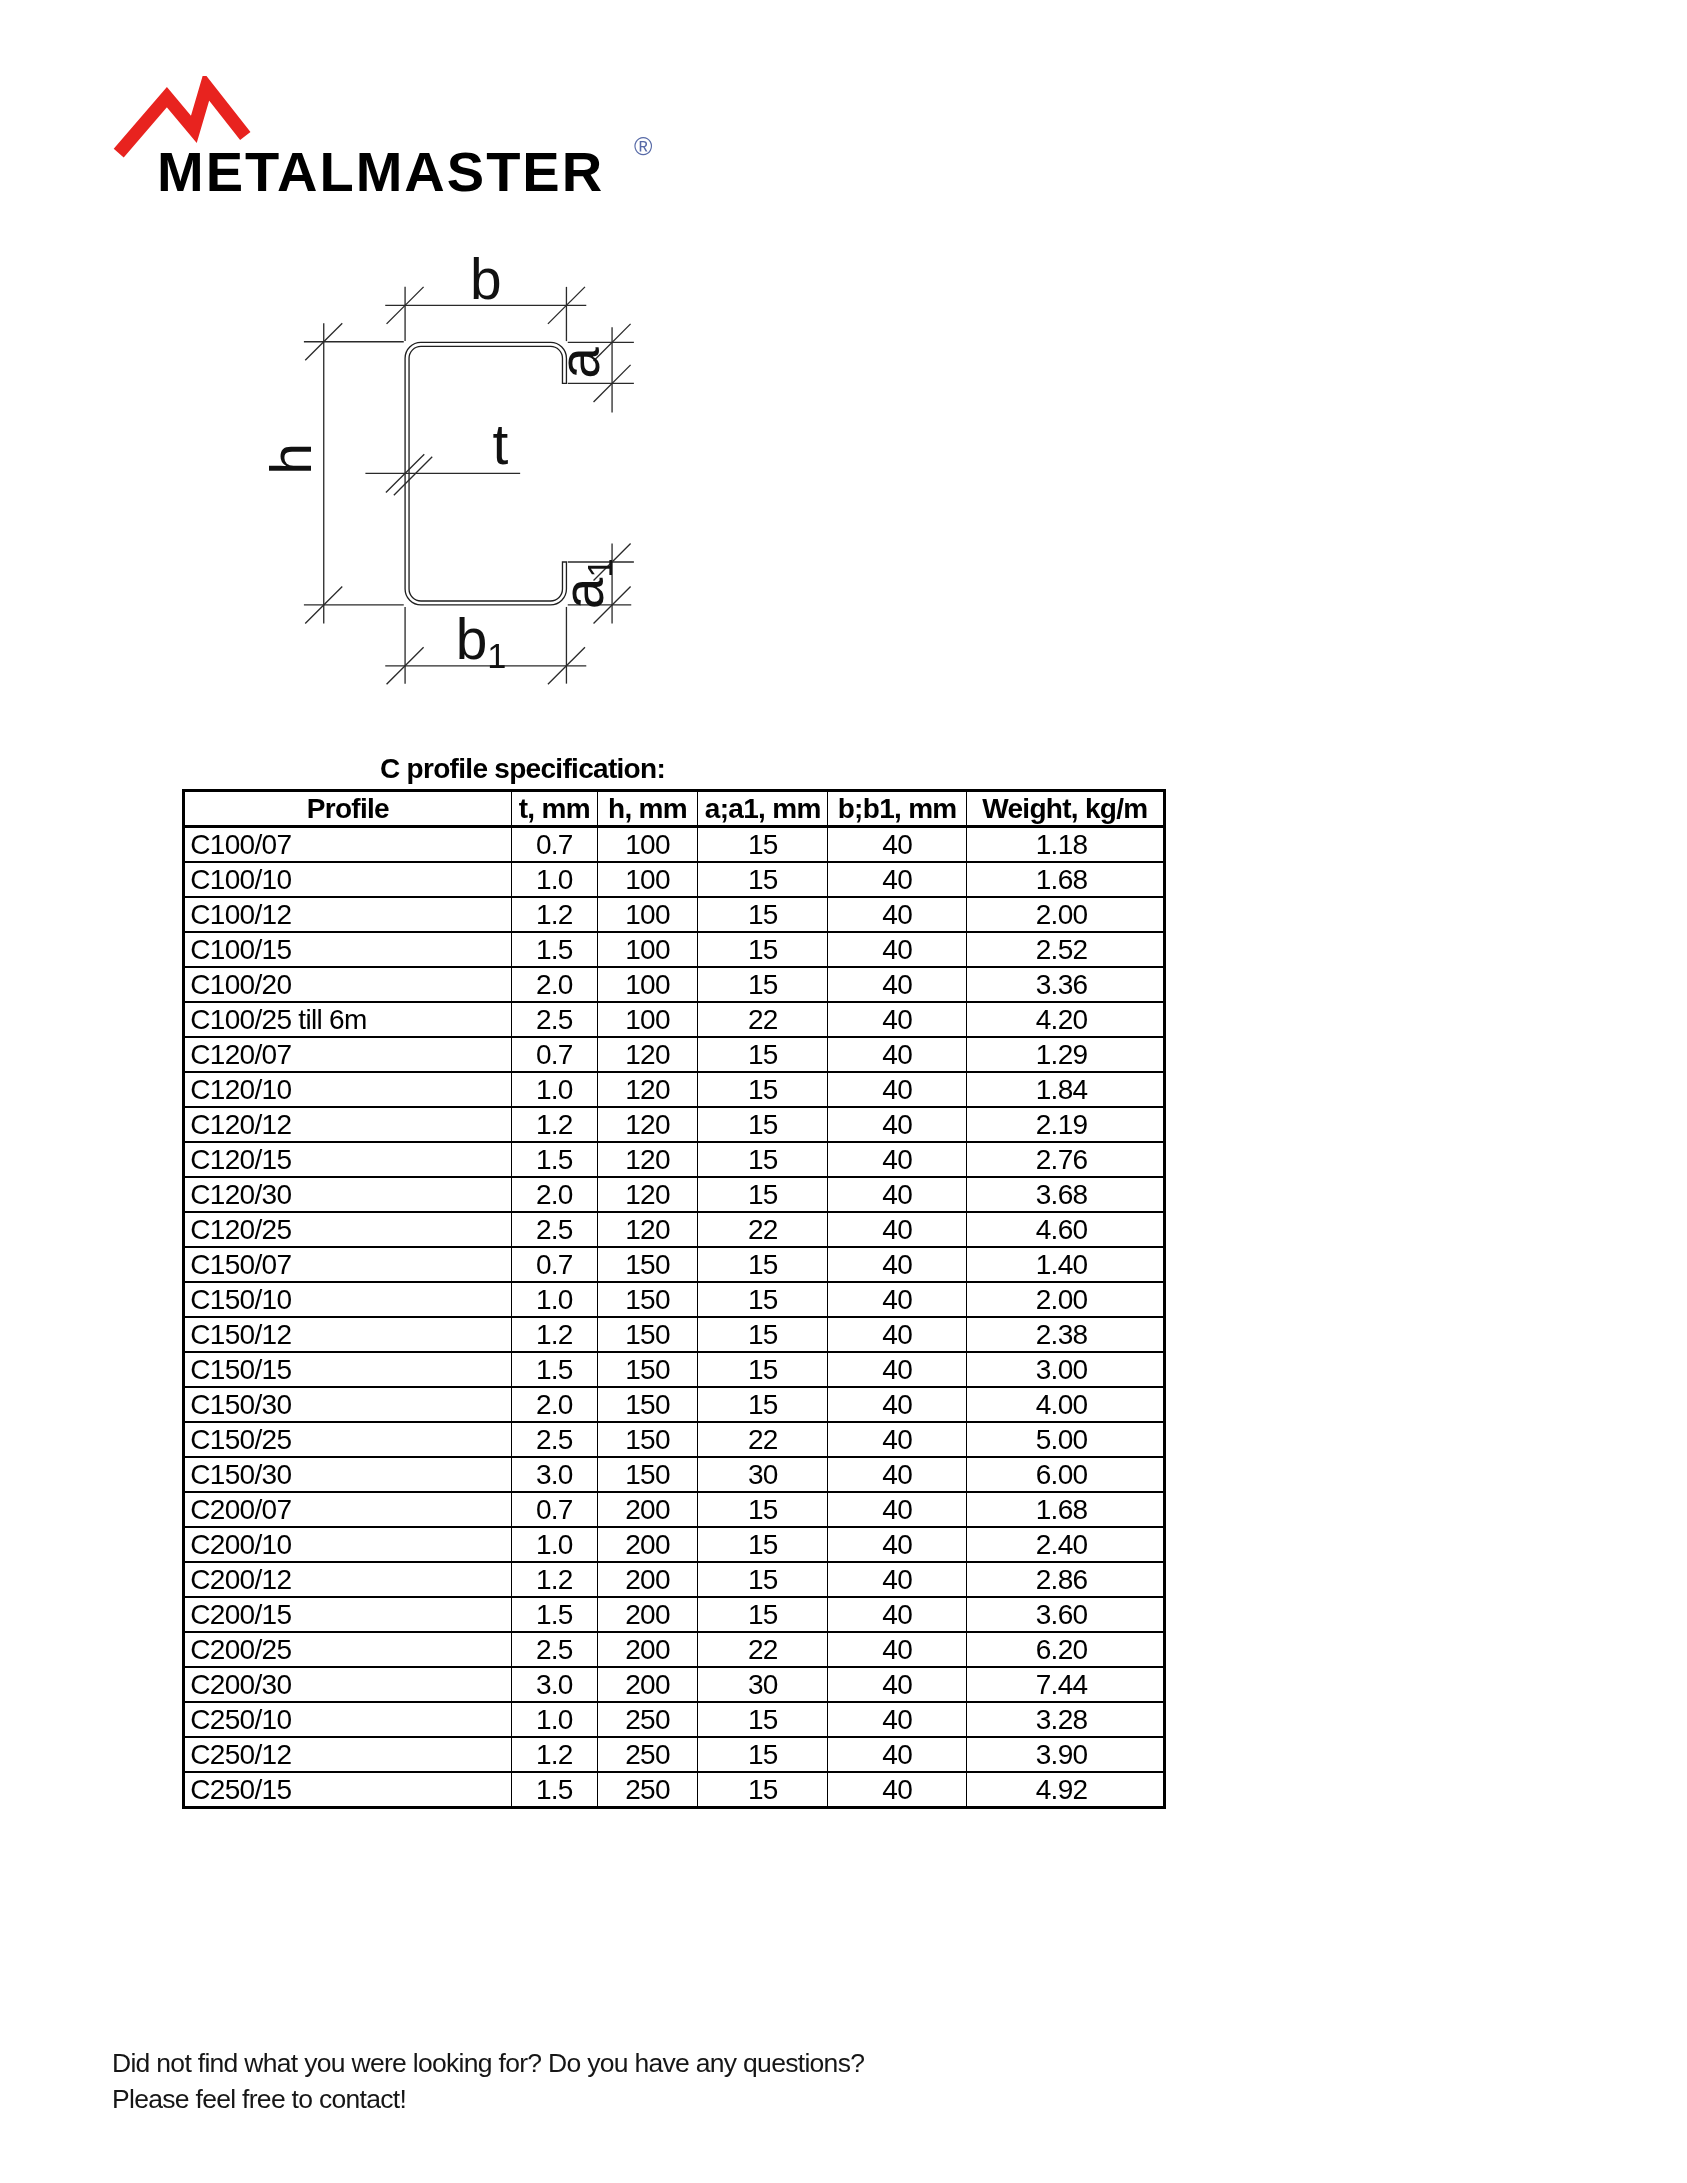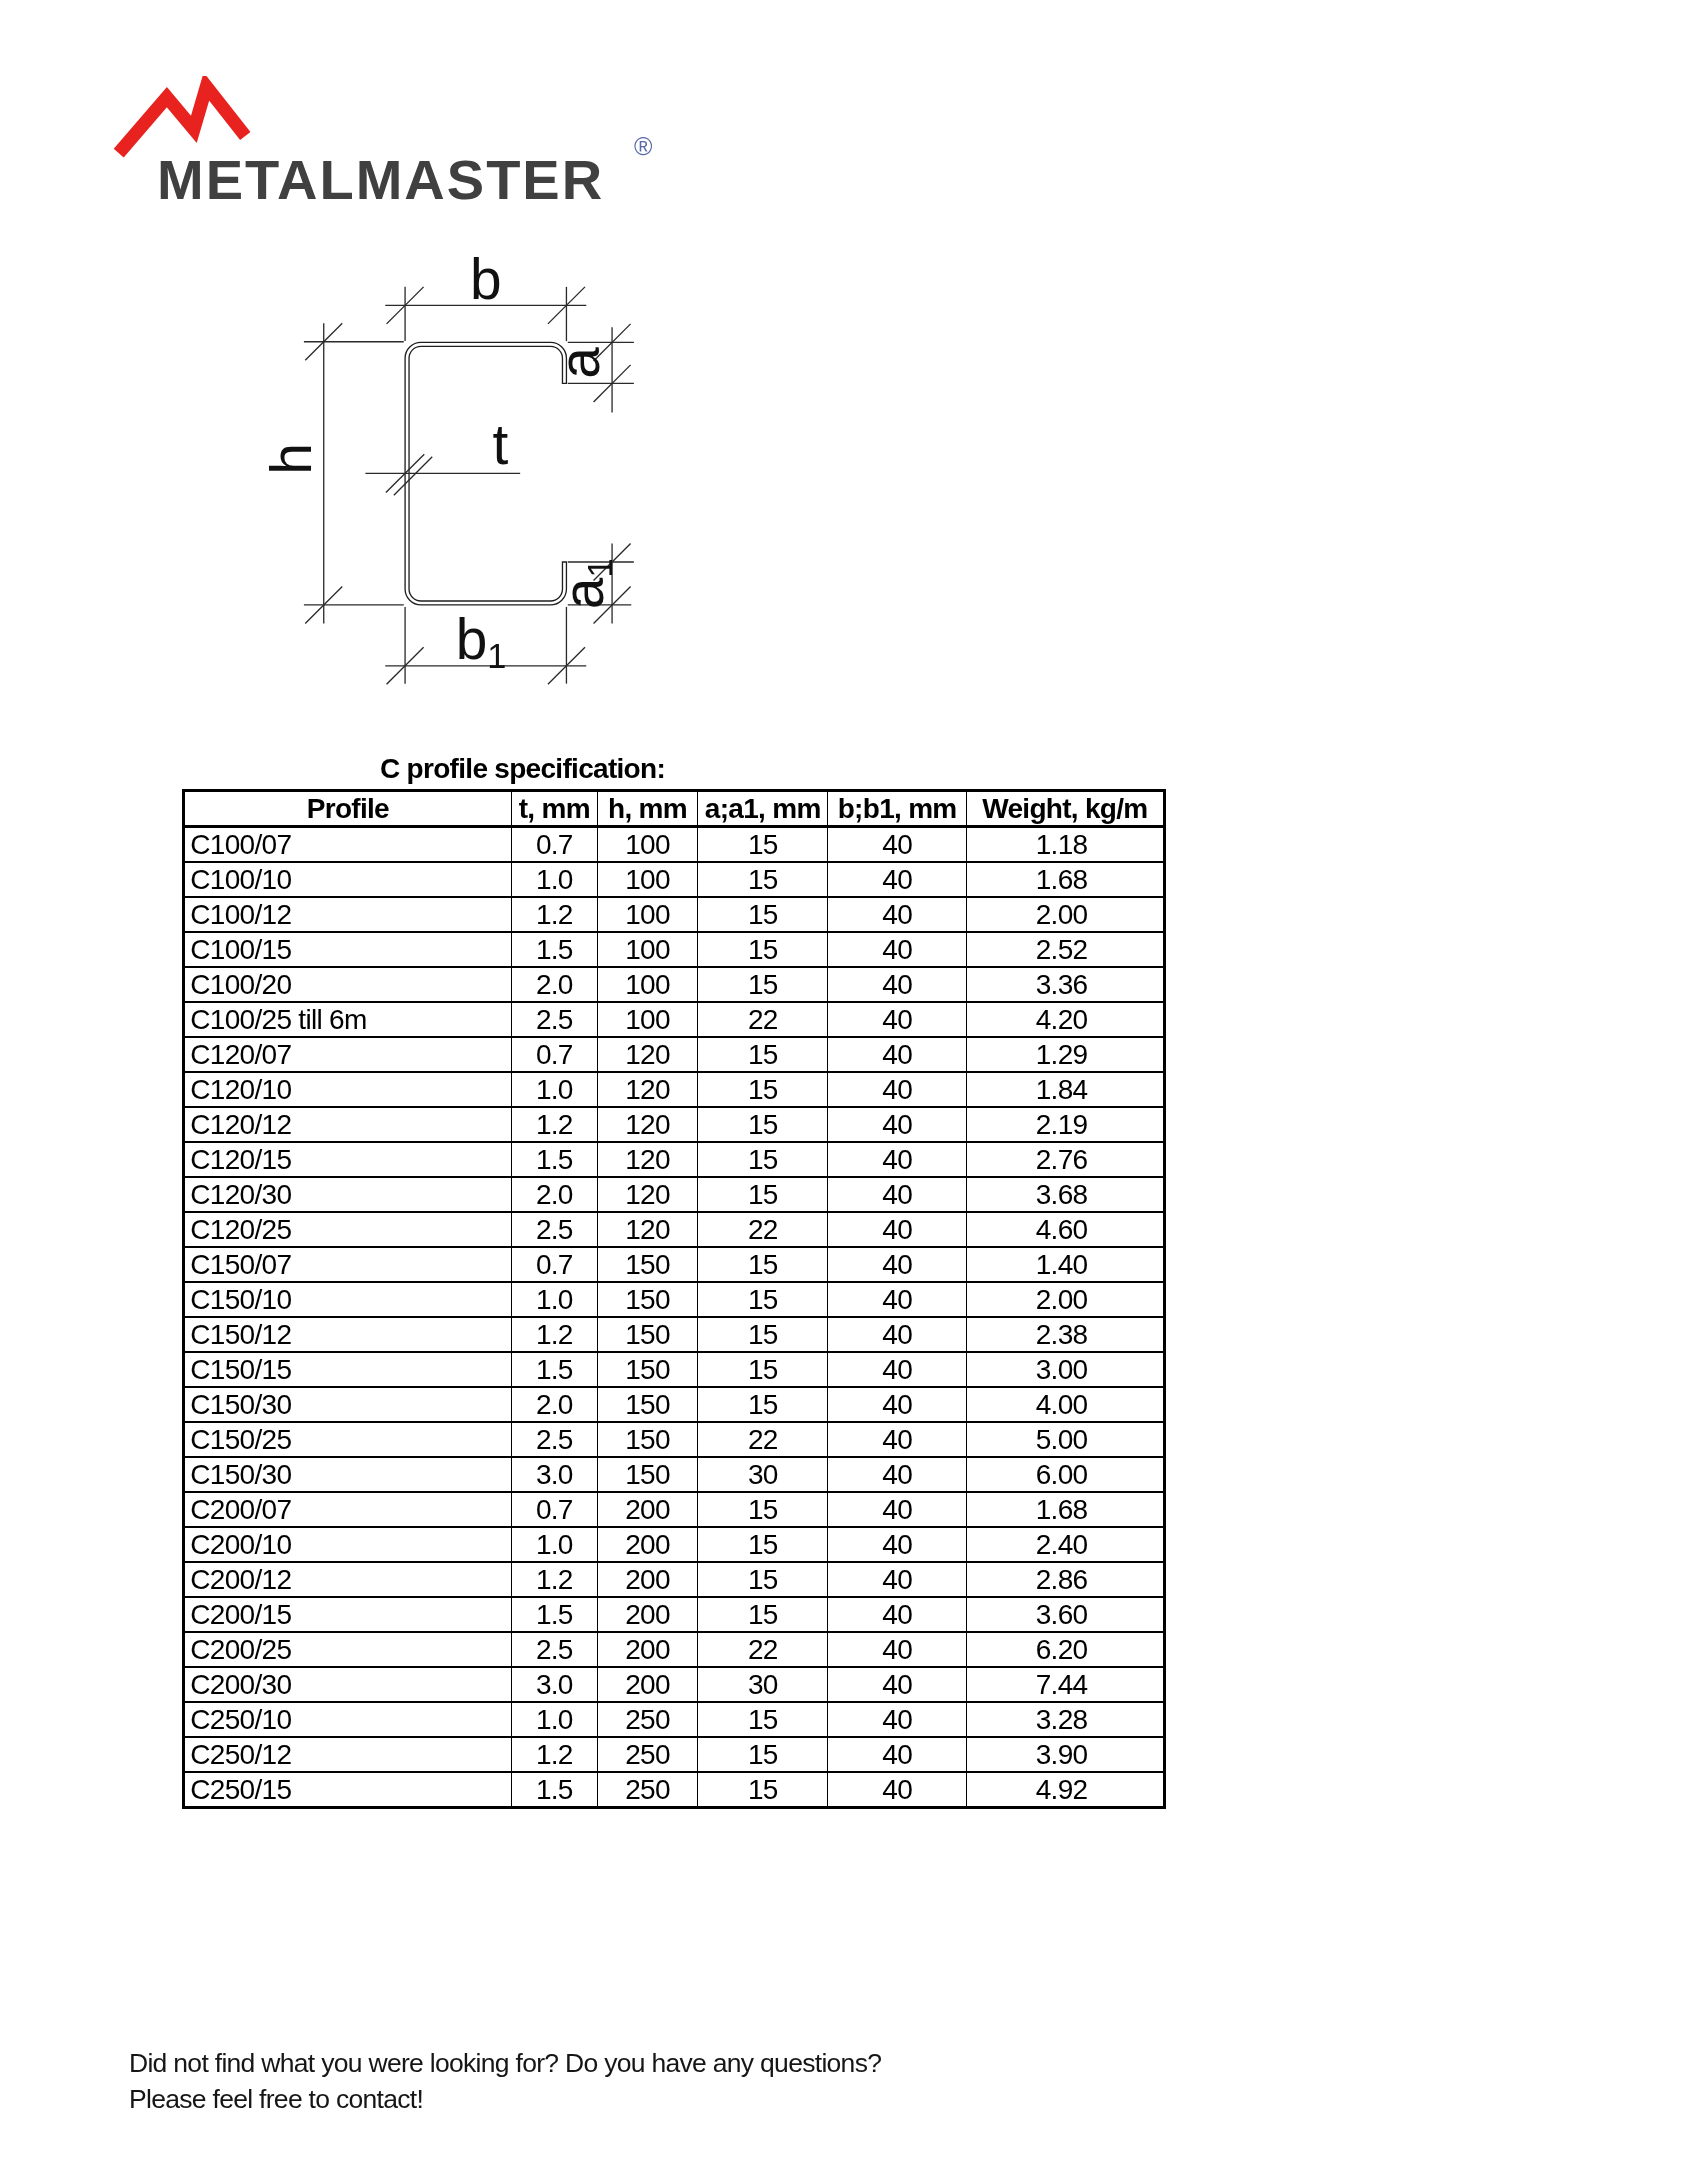--- a/index.html
+++ b/index.html
@@ -4,23 +4,23 @@
 <style>
   html,body{margin:0;padding:0;background:#e0e0e0;}
   .page{
     position:relative;width:1687px;height:2183px;background:#ffffff;
     font-family:"Liberation Sans",sans-serif;color:#000;overflow:hidden;
   }
   
   .logo{position:absolute;left:0;top:0;}
   .logo-mountain{position:absolute;left:106px;top:76px;}
   .brand-name{
-    position:absolute;left:157px;top:152px;
+    position:absolute;left:157px;top:144px;
     font-size:56px;font-weight:bold;letter-spacing:2px;line-height:56px;
-    color:#404040;white-space:nowrap;
+    color:#000000;white-space:nowrap;
   }
   .registered{
     position:absolute;left:634px;top:132px;
     font-size:25px;color:#3b5198;opacity:.85;
   }
   
   .diagram{position:absolute;left:251px;top:251px;width:410px;height:450px;}
   .diagram svg{display:block;width:410px;height:450px;}
   .dim-line{stroke:#2a2a2a;stroke-width:2;fill:none;}
   .profile-line{stroke:#1f1f1f;stroke-width:2;fill:#ffffff;}
@@ -46,21 +46,21 @@
   .spec-table th,.spec-table td{
     border:1.3px solid #000;border-top-width:2px;border-bottom-width:2px;
     height:33px;line-height:33px;padding:0;white-space:nowrap;overflow:hidden;
   }
   .spec-table thead th{border-bottom:3.3px solid #000;font-weight:bold;text-align:center;}
   .spec-table td:first-child{text-align:left;padding-left:5.3px;}
   .spec-table td:nth-child(n+2):nth-child(-n+5){text-align:center;}
   .spec-table td:last-child{text-align:center;padding-right:6.6px;}
   
   .footer-line1,.footer-line2{
-    position:absolute;left:112px;font-size:26.5px;color:#161616;letter-spacing:-0.7px;margin-left:17px;
+    position:absolute;left:112px;font-size:26.5px;color:#161616;letter-spacing:-0.7px;
   }
   .footer-line1{top:2048px;}
   .footer-line2{top:2084px;}
 </style>
 </head>
 <body>
 
 <div class="page">
 
   <div class="logo">

